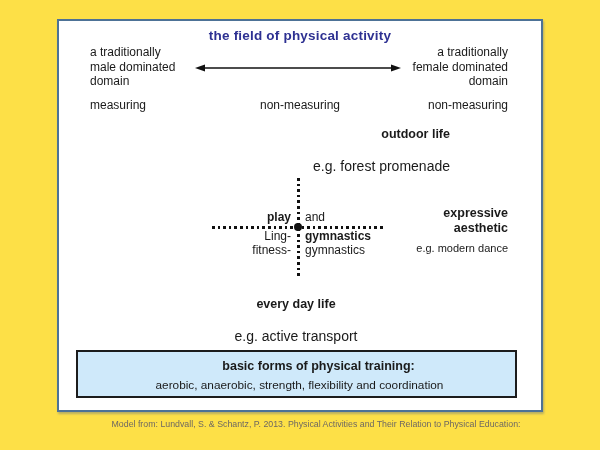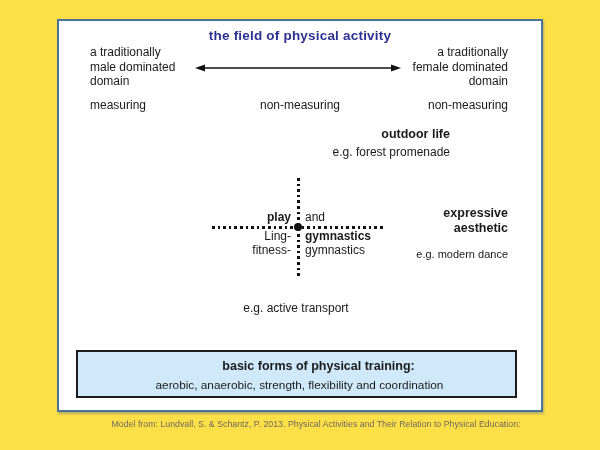--- a/index.html
+++ b/index.html
@@ -24,27 +24,27 @@
   .arrow-svg line    { stroke:var(--line-color,#111); stroke-width:1.4; }
   .arrow-svg polygon { fill:var(--line-color,#111); }
   .measure { position:absolute; top:98px; font-size:12px; }
   .measure-left   { left:90px; }
   .measure-center { left:230px; width:140px; text-align:center; }
   .measure-right  { right:92px; text-align:right; }
   .node { position:absolute; text-align:center; }
   .node-outdoor  { left:150px; top:127px; width:300px;text-align:right; }
   .node-everyday { left:146px; top:297px; width:300px; }
   .node .label   { font-weight:bold; font-size:12.5px; }
-  .node .example { font-size:12px; margin-top:4px; }
+  .node .example { font-size:14px; margin-top:17px; }
   .side-left  { position:absolute; left:90px;  top:214px; }
   .side-left  .label { font-weight:bold; font-size:12.5px; }
   .side-left  .example { font-size:11px; margin-top:2px; }
   .side-right { position:absolute; right:92px; top:206px; text-align:right; }
   .side-right .label { font-weight:bold; font-size:12.5px; line-height:15px; }
-  .side-right .example { font-size:11px; margin-top:12px; }
+  .side-right .example { font-size:11px; margin-top:6px; }
   .vline {
     position:absolute; left:297px; top:178px; width:3px; height:100px;
     background-image:repeating-linear-gradient(180deg, #111 0 2.6px, transparent 2.6px 5.6px);
   }
   .hline {
     position:absolute; left:212px; top:226px; width:173px; height:3px;
     background-image:repeating-linear-gradient(90deg, #111 0 2.6px, transparent 2.6px 5.6px);
   }
   .cdot {
     position:absolute; left:294px; top:223px; width:8px; height:8px;
@@ -108,20 +108,21 @@
   <div class="cdot"></div>
 
   <div class="cross-l row1 bold">play</div>
   <div class="cross-r row1">and</div>
   <div class="cross-l row2">Ling-</div>
   <div class="cross-r row2 bold">gymnastics</div>
   <div class="cross-l row3">fitness-</div>
   <div class="cross-r row3">gymnastics</div>
 
   <div class="node node-everyday">
+    <div class="label">every day life</div>
     <div class="example">e.g. active transport</div>
   </div>
 
   <div class="tbox">
     <div class="heading">basic forms of physical training:</div>
     <div class="items">aerobic, anaerobic, strength, flexibility and coordination</div>
   </div>
 
   <div class="caption">
     <div>Model from: Lundvall, S. &amp; Schantz, P. 2013. Physical Activities and Their Relation to Physical Education:</div>

